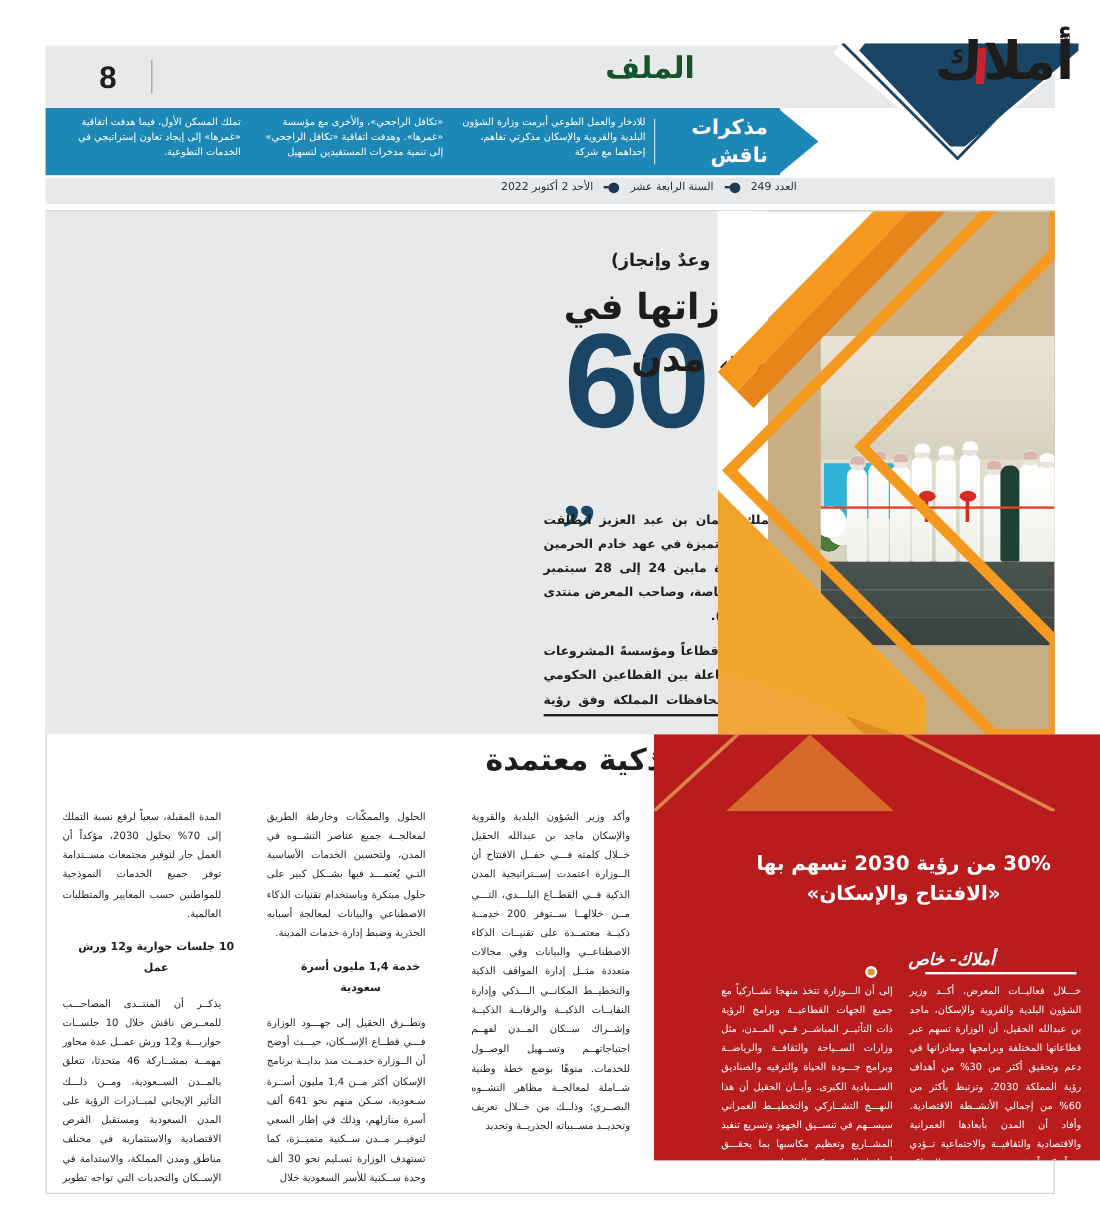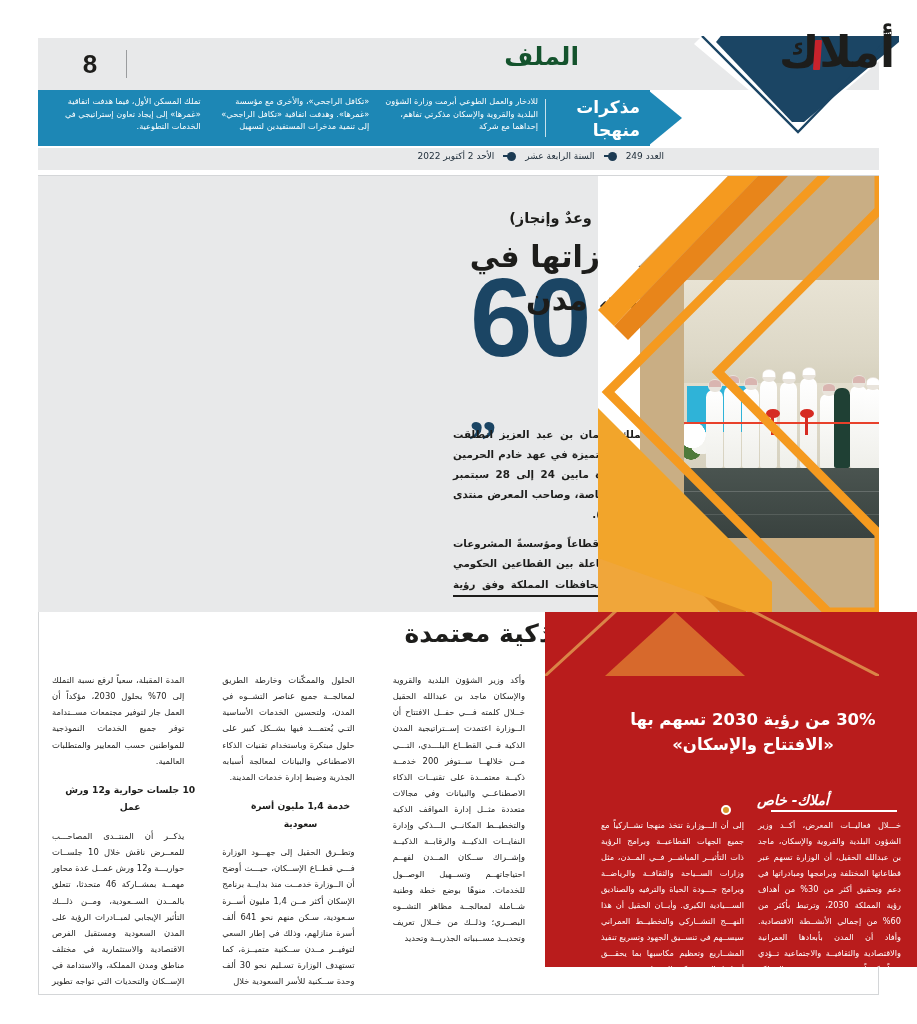--- a/index.html
+++ b/index.html
@@ -243,21 +243,21 @@
 
   <div class="logo-wrap">
     <div class="logo-text">أملاك</div>
     <div class="logo-reg">®</div>
     <div class="logo-mark"></div>
   </div>
 
   <div class="mou-band">
     <div class="mou-title">
       <div>مذكرات</div>
-      <div>منهجا</div>
+      <div>ناقش</div>
     </div>
     <div class="mou-rule"></div>
     <div class="mou-cols">
       <div class="mou-col">للادخار والعمل الطوعي أبرمت وزارة الشؤون البلدية والقروية والإسكان مذكرتي تفاهم، إحداهما مع شركة</div>
       <div class="mou-col">«تكافل الراجحي»، والأخرى مع مؤسسة «غمرها». وهدفت اتفاقية «تكافل الراجحي» إلى تنمية مدخرات المستفيدين لتسهيل</div>
       <div class="mou-col">تملك المسكن الأول، فيما هدفت اتفاقية «غمرها» إلى إيجاد تعاون إستراتيجي في الخدمات التطوعية.</div>
     </div>
   </div>
   <div class="mou-arrow"></div>
 

